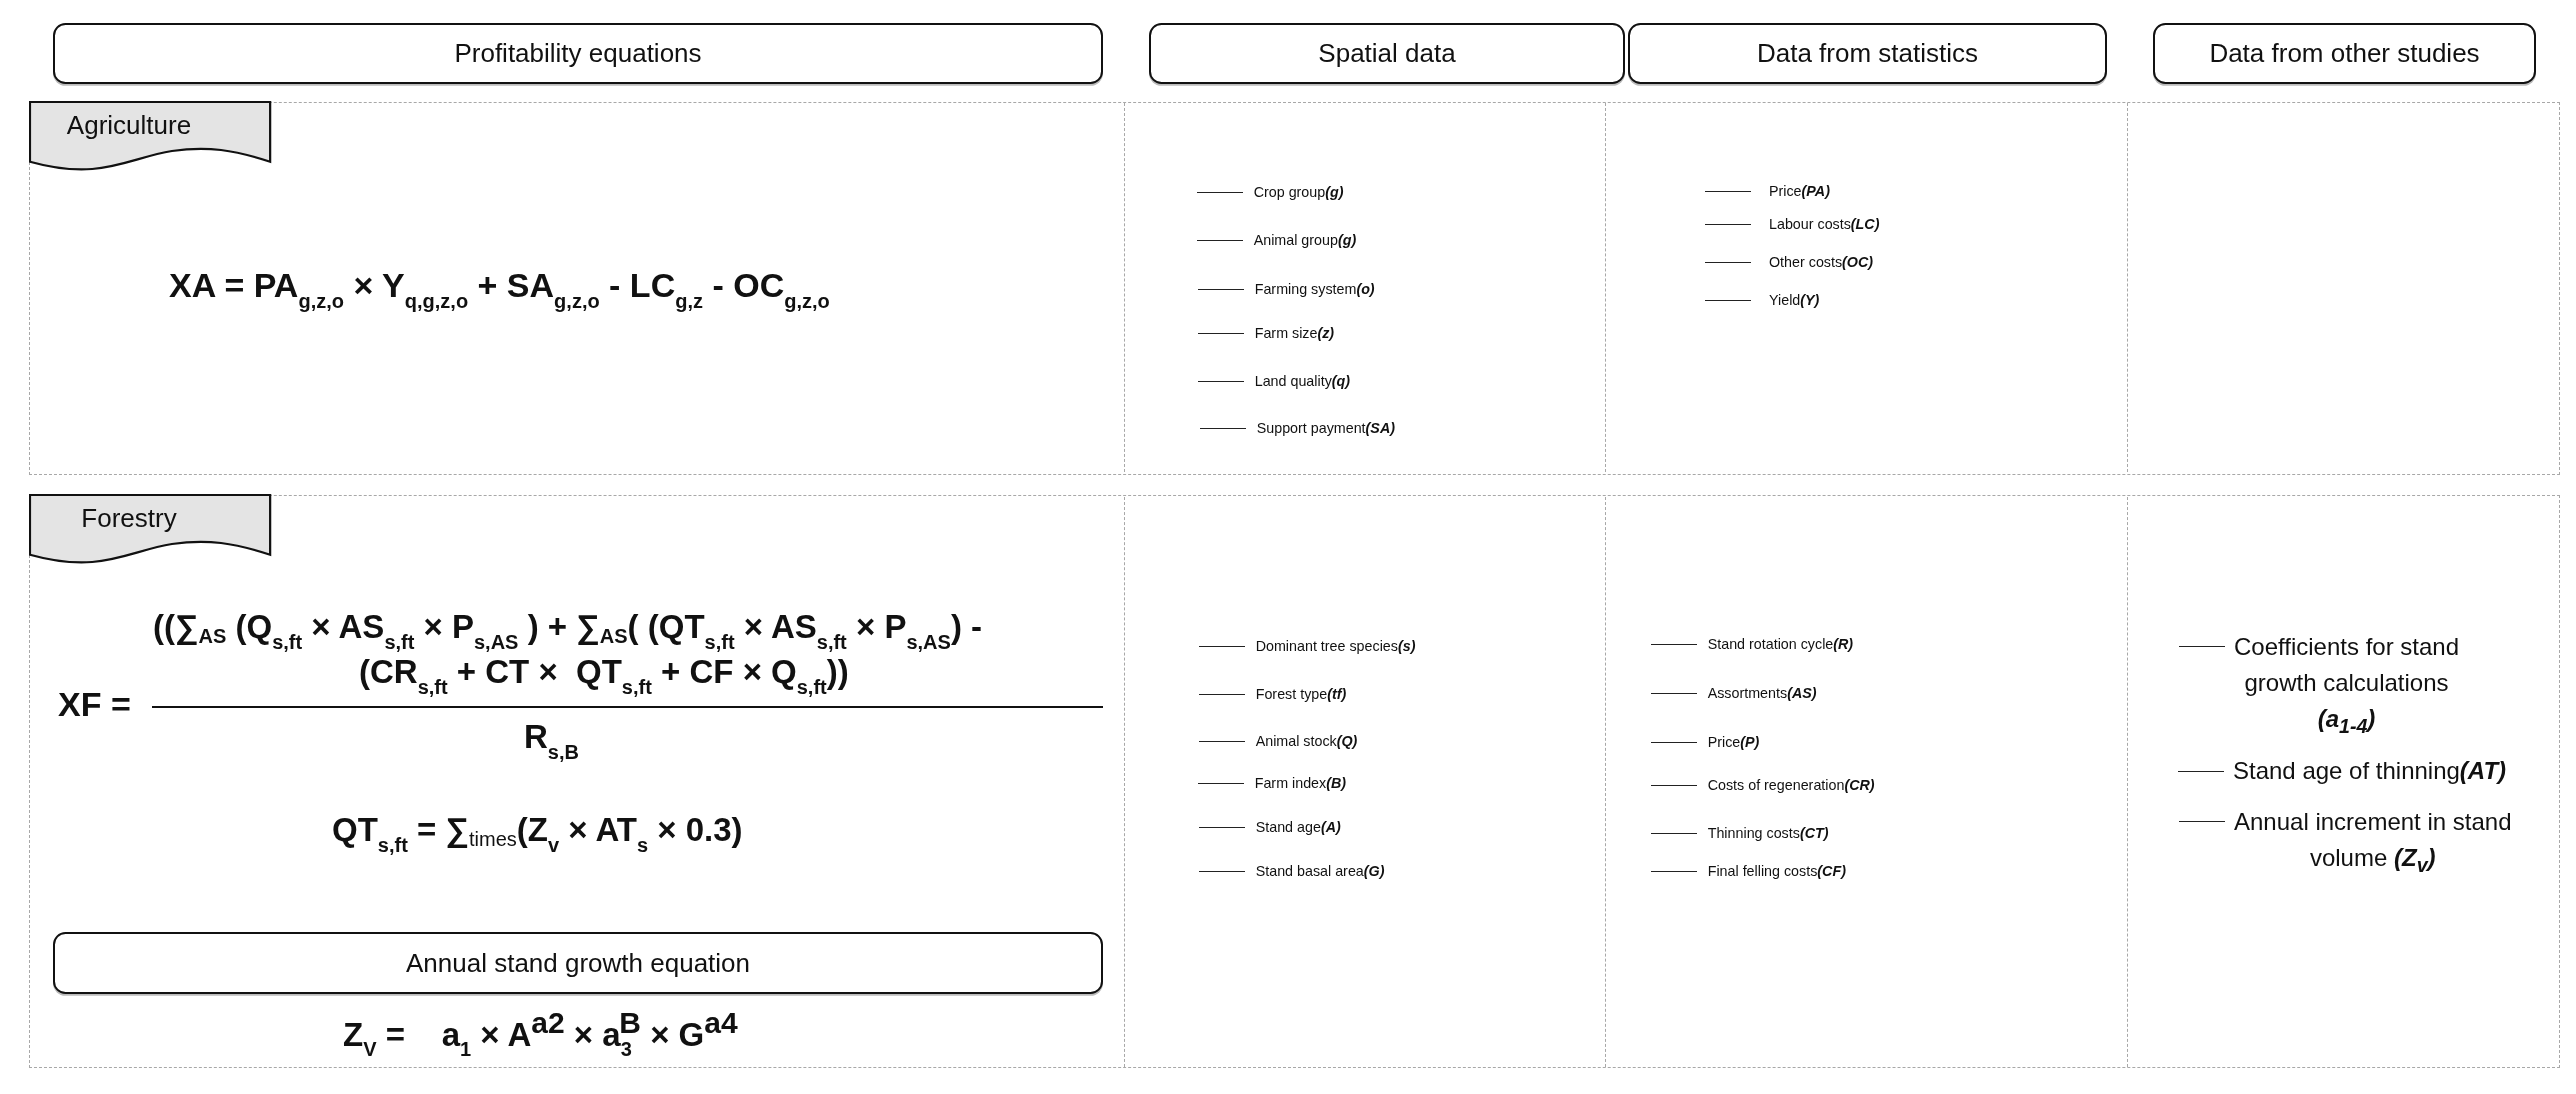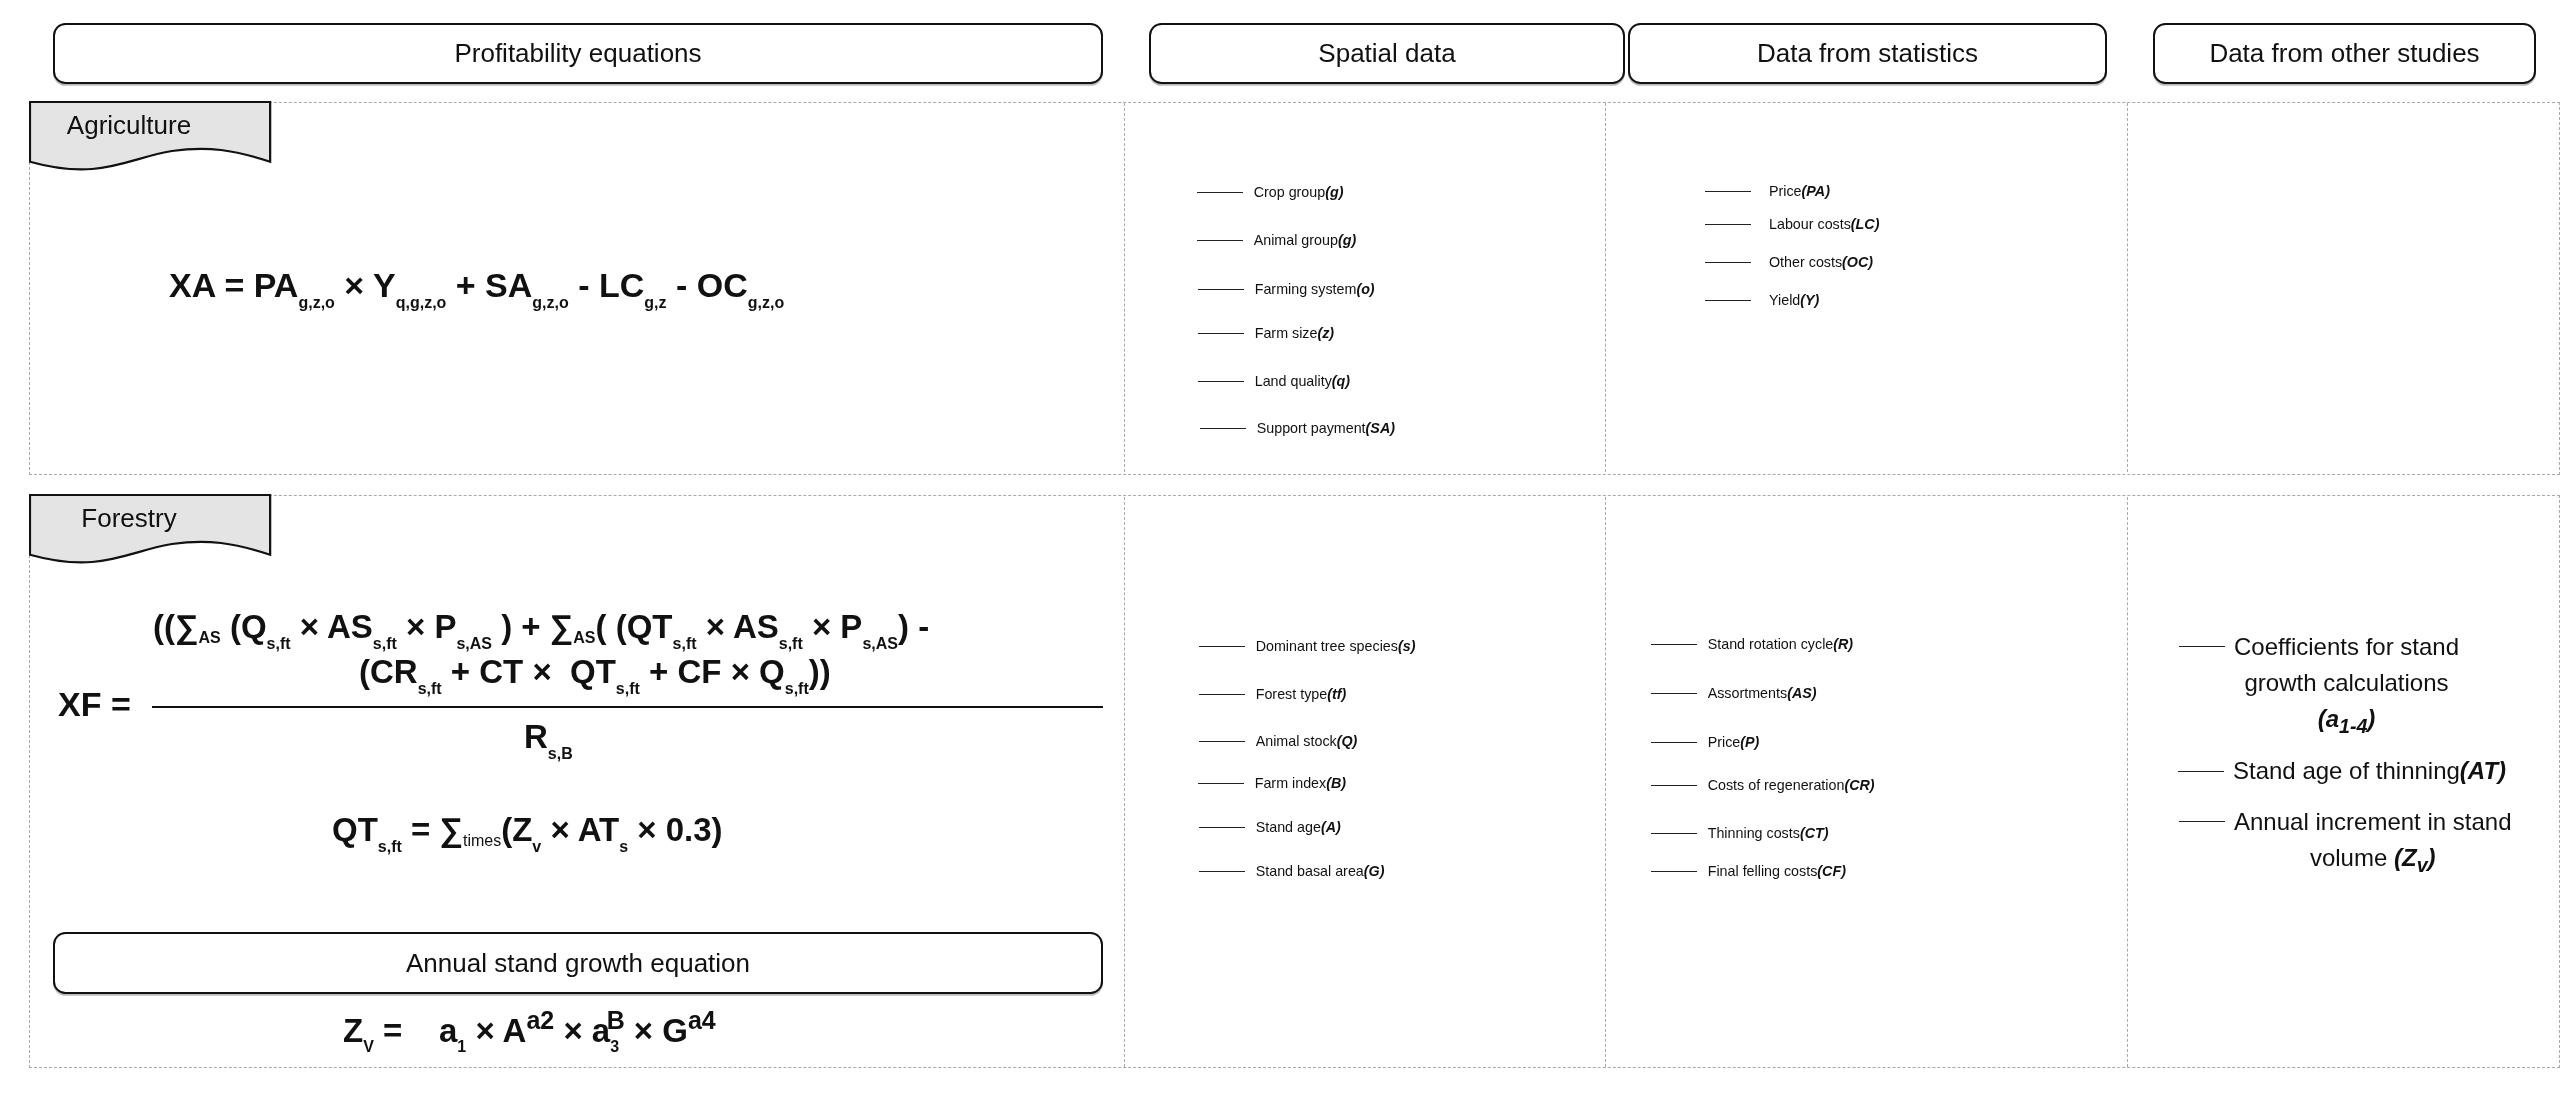--- a/index.html
+++ b/index.html
@@ -10,22 +10,22 @@
          font-size:26px; background:#fff; box-sizing:border-box; }
   .panel { position:absolute; border:1.8px dashed #a8a8a8; box-sizing:border-box; }
   .vdiv { position:absolute; border-left:1.8px dashed #a8a8a8; }
   .tab { position:absolute; left:28.5px; width:242px; height:73px; }
   .tab svg { position:absolute; left:0; top:0; }
   .tab .tab-label { position:absolute; left:0; width:205px; top:9px; text-align:center; font-size:26px; }
   .item { position:absolute; white-space:nowrap; display:flex; align-items:center; }
   .dash { display:inline-block; width:46px; border-top:1.8px solid #222; margin-right:10.7px; }
   .var { font-weight:bold; font-style:italic; }
   .eq { position:absolute; font-weight:bold; font-size:34px; white-space:nowrap; }
-  .eq sub { font-size:16px; vertical-align:-10.7px; }
-  .eq sup { font-size:25px; vertical-align:12.5px; }
+  .eq sub { font-size:20px; vertical-align:-10.7px; }
+  .eq sup { font-size:30px; vertical-align:12.5px; }
   .frac-line { position:absolute; left:152px; width:951px; top:706px; border-top:2.7px solid #111; }
   .wrap-item { position:absolute; font-size:24px; line-height:36px;text-align:center; }
   .wrap-item .dash { position:absolute; left:-55px; top:17px; }
 </style>
 </head>
 <body>
 
 <div class="hdr" style="left:53px;width:1050px;">
   <span>Profitability equations</span>
 </div>

